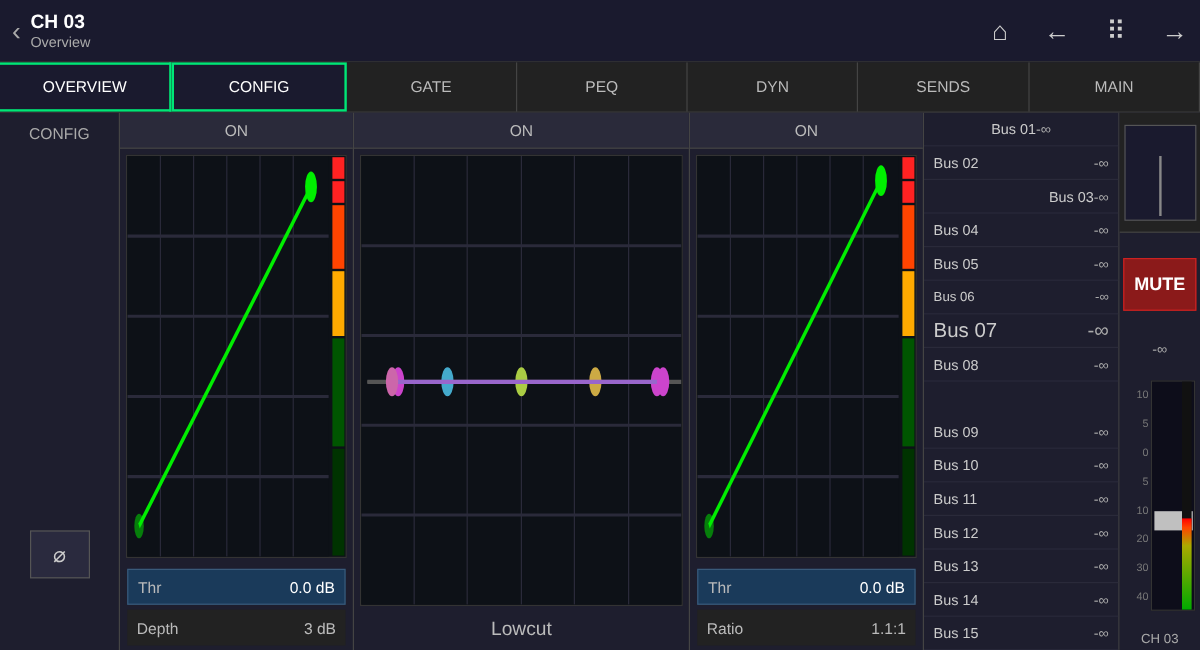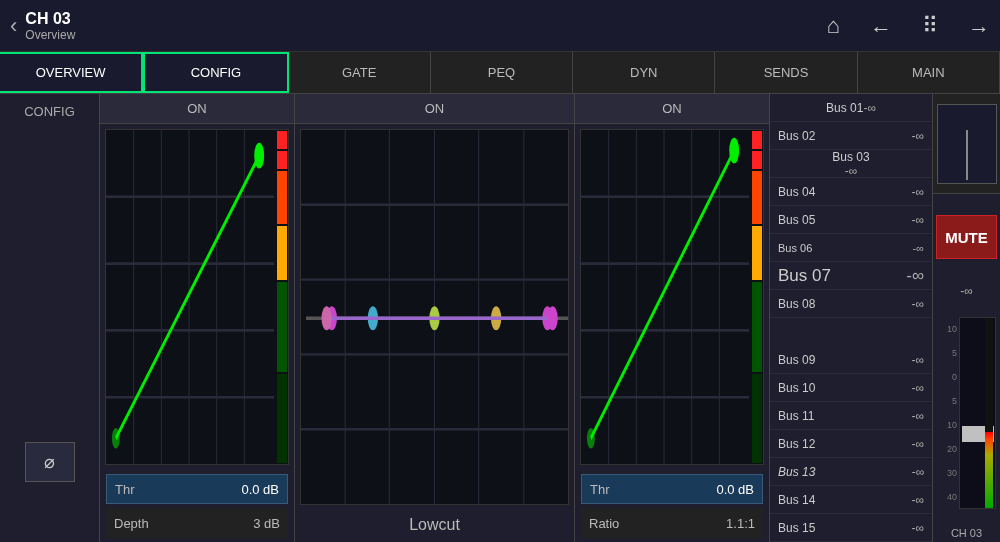--- a/index.html
+++ b/index.html
@@ -402,21 +402,21 @@
   <div id="panel-sends" style="width:163px;border-right:1px solid #444;overflow:hidden;background:#1e1e2e;">
     <div id="sends-list">
         <div class="sends-row" style="display: flex; align-items: center; justify-content: center; height: 28px; border-bottom: 1px solid rgb(42, 42, 58); padding: 0px 8px; font-size: 12px; color: rgb(204, 204, 204); cursor: pointer;">
           <span>Bus 01</span>
           <span style="color:#aaa;">-∞</span>
         </div>
         <div class="sends-row" style="display: flex; align-items: center; justify-content: space-between; height: 28px; border-bottom: 1px solid rgb(42, 42, 58); padding: 0px 8px; font-size: 12px; color: rgb(204, 204, 204); cursor: pointer;">
           <span>Bus 02</span>
           <span style="color:#aaa;">-∞</span>
         </div>
-        <div class="sends-row" style="display: flex; align-items: center; justify-content: center; height: 28px; border-bottom: 1px solid rgb(42, 42, 58); padding: 0px 8px; font-size: 12px; color: rgb(204, 204, 204); cursor: pointer; flex-direction: column;">
+        <div class="sends-row" style="display: flex; align-items: center; justify-content: flex-end; height: 28px; border-bottom: 1px solid rgb(42, 42, 58); padding: 0px 8px; font-size: 12px; color: rgb(204, 204, 204); cursor: pointer;">
           <span>Bus 03</span>
           <span style="color:#aaa;">-∞</span>
         </div>
         <div class="sends-row" style="display: flex; align-items: center; justify-content: space-between; height: 28px; border-bottom: 1px solid rgb(42, 42, 58); padding: 0px 8px; font-size: 12px; color: rgb(204, 204, 204); cursor: pointer;">
           <span>Bus 04</span>
           <span style="color:#aaa;">-∞</span>
         </div>
         <div class="sends-row" style="display: flex; align-items: center; justify-content: space-between; height: 28px; border-bottom: 1px solid rgb(42, 42, 58); padding: 0px 8px; font-size: 12px; color: rgb(204, 204, 204); cursor: pointer; gap: 44px;">
           <span>Bus 05</span>
           <span style="color:#aaa;">-∞</span>
@@ -442,21 +442,21 @@
           <span style="color:#aaa;">-∞</span>
         </div>
         <div class="sends-row" style="display: flex; align-items: center; justify-content: space-between; height: 28px; border-bottom: 1px solid rgb(42, 42, 58); padding: 0px 8px; font-size: 12px; color: rgb(204, 204, 204); cursor: pointer;">
           <span>Bus 11</span>
           <span style="color:#aaa;">-∞</span>
         </div>
         <div class="sends-row" style="display: flex; align-items: center; justify-content: space-between; height: 28px; border-bottom: 1px solid rgb(42, 42, 58); padding: 0px 8px; font-size: 12px; color: rgb(204, 204, 204); cursor: pointer;">
           <span>Bus 12</span>
           <span style="color:#aaa;">-∞</span>
         </div>
-        <div class="sends-row" style="display: flex; align-items: center; justify-content: space-between; height: 28px; border-bottom: 1px solid rgb(42, 42, 58); padding: 0px 8px; font-size: 12px; color: rgb(204, 204, 204); cursor: pointer; font-style: italic;">
+        <div class="sends-row" style="display: flex; align-items: center; justify-content: space-between; height: 28px; border-bottom: 1px solid rgb(42, 42, 58); padding: 0px 8px; font-size: 12px; color: rgb(204, 204, 204); cursor: pointer;">
           <span>Bus 13</span>
           <span style="color:#aaa;">-∞</span>
         </div>
         <div class="sends-row" style="display: flex; align-items: center; justify-content: space-between; height: 28px; border-bottom: 1px solid rgb(42, 42, 58); padding: 0px 8px; font-size: 12px; color: rgb(204, 204, 204); cursor: pointer;">
           <span>Bus 14</span>
           <span style="color:#aaa;">-∞</span>
         </div>
         <div class="sends-row" style="display: flex; align-items: center; justify-content: space-between; height: 28px; border-bottom: 1px solid rgb(42, 42, 58); padding: 0px 8px; font-size: 12px; color: rgb(204, 204, 204); cursor: pointer;">
           <span>Bus 15</span>
           <span style="color:#aaa;">-∞</span>

